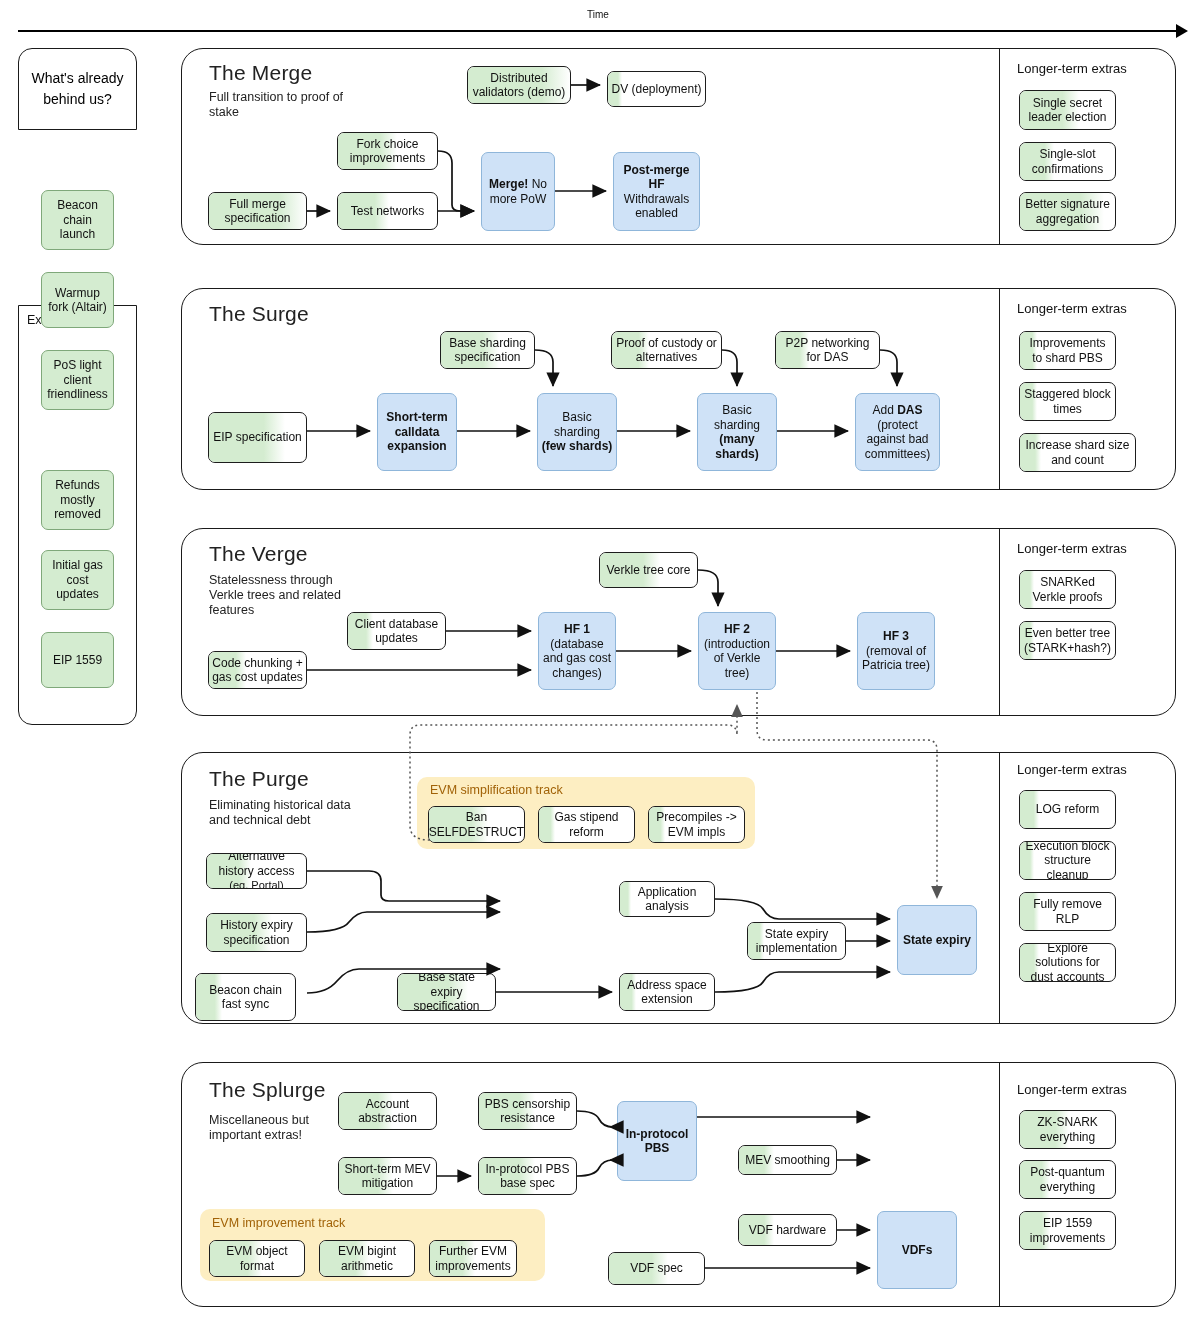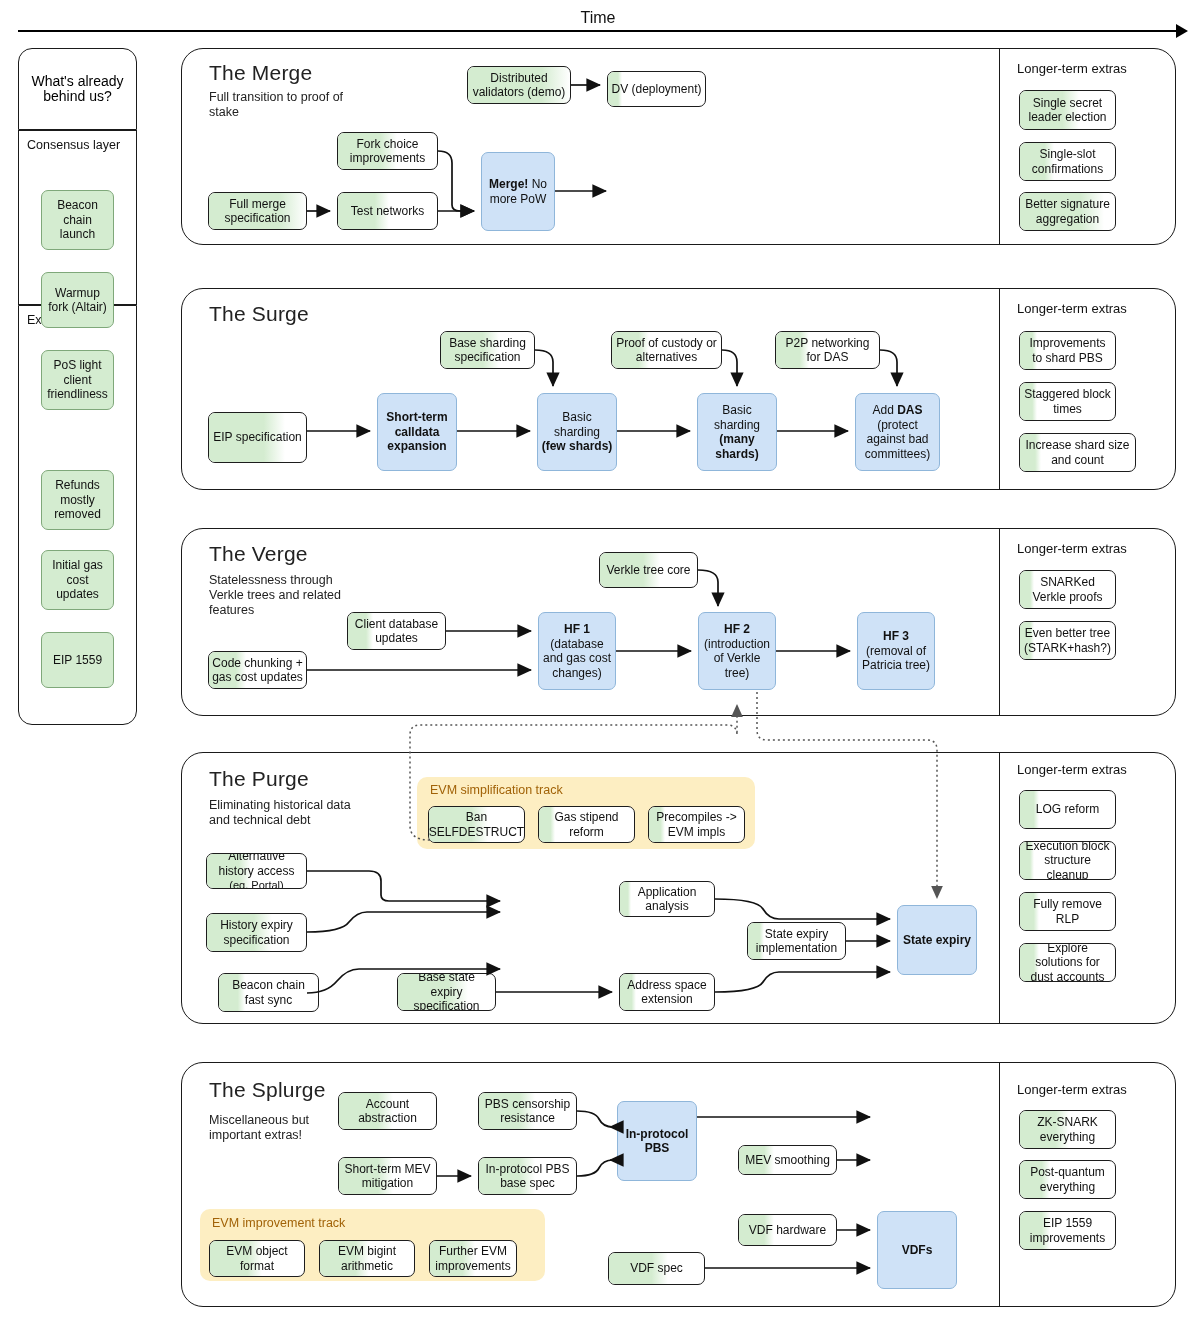--- a/index.html
+++ b/index.html
@@ -1,33 +1,33 @@
 <!DOCTYPE html>
 <html><head>
 <meta charset="utf-8">
 <style>
   html,body{margin:0;padding:0;background:#ffffff;}
   body{font-family:"Liberation Sans","DejaVu Sans",sans-serif;color:#000;}
   #page{position:relative;width:1196px;height:1322px;overflow:hidden;background:#fff;}
 
   
-  .time-label{position:absolute;left:0;top:9px;width:1196px;text-align:center;font-size:16px;color:#111;}
+  .time-label{position:absolute;left:0;top:9px;width:1196px;text-align:center;font-size:10px;color:#111;}
   .time-axis{position:absolute;left:18px;top:30px;width:1160px;height:2px;background:#000;}
   .time-arrow{position:absolute;left:1176px;top:24px;width:0;height:0;
     border-top:7px solid transparent;border-bottom:7px solid transparent;border-left:12px solid #000;}
 
   
   .panel{position:absolute;border:1.6px solid #1a1a1a;border-radius:22px;background:#fff;box-sizing:border-box;}
   .panel-title{position:absolute;font-size:21px;color:#222;letter-spacing:.2px;}
   .panel-sub{position:absolute;font-size:12.5px;line-height:15px;color:#222;}
 
   
   .side-head{position:absolute;left:18px;top:48px;width:119px;height:82px;border:1.6px solid #1a1a1a;
     border-radius:14px 14px 0 0;box-sizing:border-box;background:#fff;display:flex;align-items:center;
-    justify-content:center;text-align:center;font-size:14px;line-height:15px;}
+    justify-content:center;text-align:center;font-size:14px;line-height:21px;}
   .side-sec{position:absolute;left:18px;width:119px;border:1.6px solid #1a1a1a;box-sizing:border-box;background:#fff;}
   .side-sec.last{border-radius:0 0 14px 14px;}
   .side-sec-label{position:absolute;left:8px;font-size:12.5px;color:#111;}
 
   
   .node{position:absolute;box-sizing:border-box;border:1.3px solid #1d1d1d;border-radius:7px;
     background:#fff;overflow:hidden;display:flex;align-items:center;justify-content:center;}
   .node .fill{position:absolute;left:0;top:0;bottom:0;
     background:linear-gradient(to right,#d4ecd0 0%,#d4ecd0 72%,rgba(212,236,208,0) 100%);}
   .node .txt{position:relative;z-index:2;text-align:center;font-size:12px;line-height:14.5px;
@@ -51,23 +51,20 @@
 </head>
 <body>
 
 <div id="page">
 
   <div class="time-label">Time</div>
   <div class="time-axis"></div>
   <div class="time-arrow"></div>
 
   <div class="side-head">What's already behind us?</div>
-  <div class="side-sec" id="side-g0" style="top:130px;height:175px">
-    <div class="side-sec-label" style="top:7px">Consensus layer</div>
-  </div>
   <div class="side-sec last" id="side-g1" style="top:305px;height:420px">
     <div class="side-sec-label" style="top:7px">Execution layer</div>
   </div>
 
   <div class="node green-solid" style="left:41px;top:190px;width:73px;height:60px">
     <span class="txt">Beacon chain launch</span>
     </div>
   <div class="node green-solid" style="left:41px;top:272px;width:73px;height:56px">
     <span class="txt">Warmup fork (Altair)</span>
     </div>
@@ -106,20 +103,23 @@
     <span class="fill" style="width:100%"></span>
     <span class="txt">Full merge specification</span>
     </div>
   <div class="node" style="left:337px;top:192px;width:101px;height:38px">
     <span class="fill" style="width:52%"></span>
     <span class="txt">Test networks</span>
     </div>
   <div class="node blue" style="left:481px;top:152px;width:74px;height:79px">
     <span class="txt"><b>Merge!</b> No more PoW</span>
     </div>
+  <div class="node blue" style="left:613px;top:152px;width:87px;height:79px">
+    <span class="txt"><b>Post-merge</b> <b>HF</b> Withdrawals enabled</span>
+    </div>
 
   <div class="node" style="left:1019px;top:90px;width:97px;height:40px">
     <span class="fill" style="width:62%"></span>
     <span class="txt">Single secret leader election</span>
     </div>
   <div class="node" style="left:1019px;top:142px;width:97px;height:39px">
     <span class="fill" style="width:36%"></span>
     <span class="txt">Single-slot confirmations</span>
     </div>
   <div class="node" style="left:1019px;top:192px;width:97px;height:39px">
@@ -233,21 +233,21 @@
     </div>
 
   <div class="node" style="left:206px;top:853px;width:101px;height:36px">
     <span class="fill" style="width:44%"></span>
     <span class="txt">Alternative history access <span style="font-size:11px">(eg. Portal)</span></span>
     </div>
   <div class="node" style="left:206px;top:913px;width:101px;height:39px">
     <span class="fill" style="width:66%"></span>
     <span class="txt">History expiry specification</span>
     </div>
-  <div class="node" style="left:218px;top:973px;width:101px;height:39px">
+  <div class="node" style="left:195px;top:973px;width:101px;height:48px">
     <span class="fill" style="width:26%"></span>
     <span class="txt">Beacon chain fast sync</span>
     </div>
   <div class="node" style="left:619px;top:881px;width:96px;height:36px">
     <span class="fill" style="width:12%"></span>
     <span class="txt">Application analysis</span>
     </div>
   <div class="node" style="left:397px;top:973px;width:99px;height:38px">
     <span class="fill" style="width:72%"></span>
     <span class="txt">Base state expiry specification</span>

